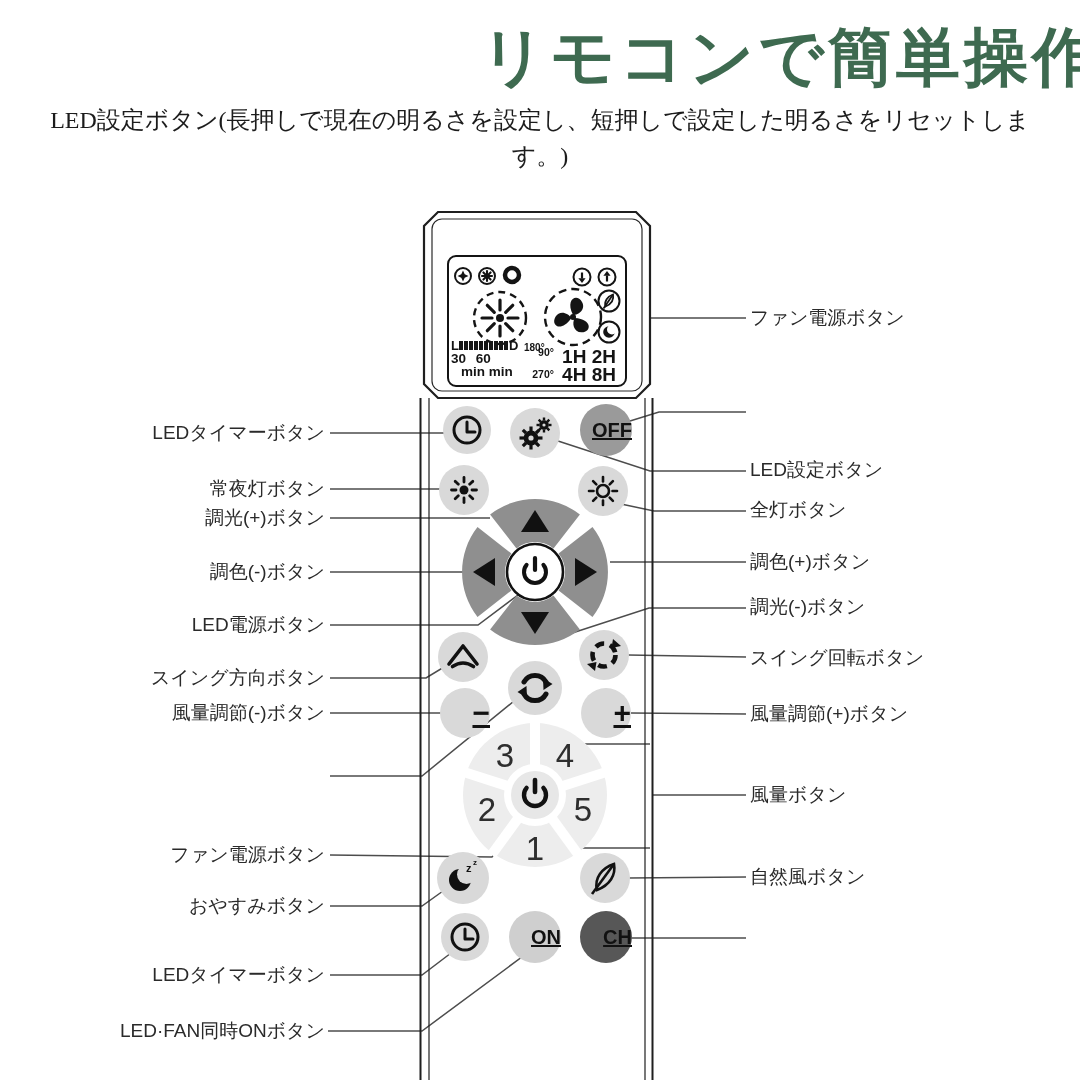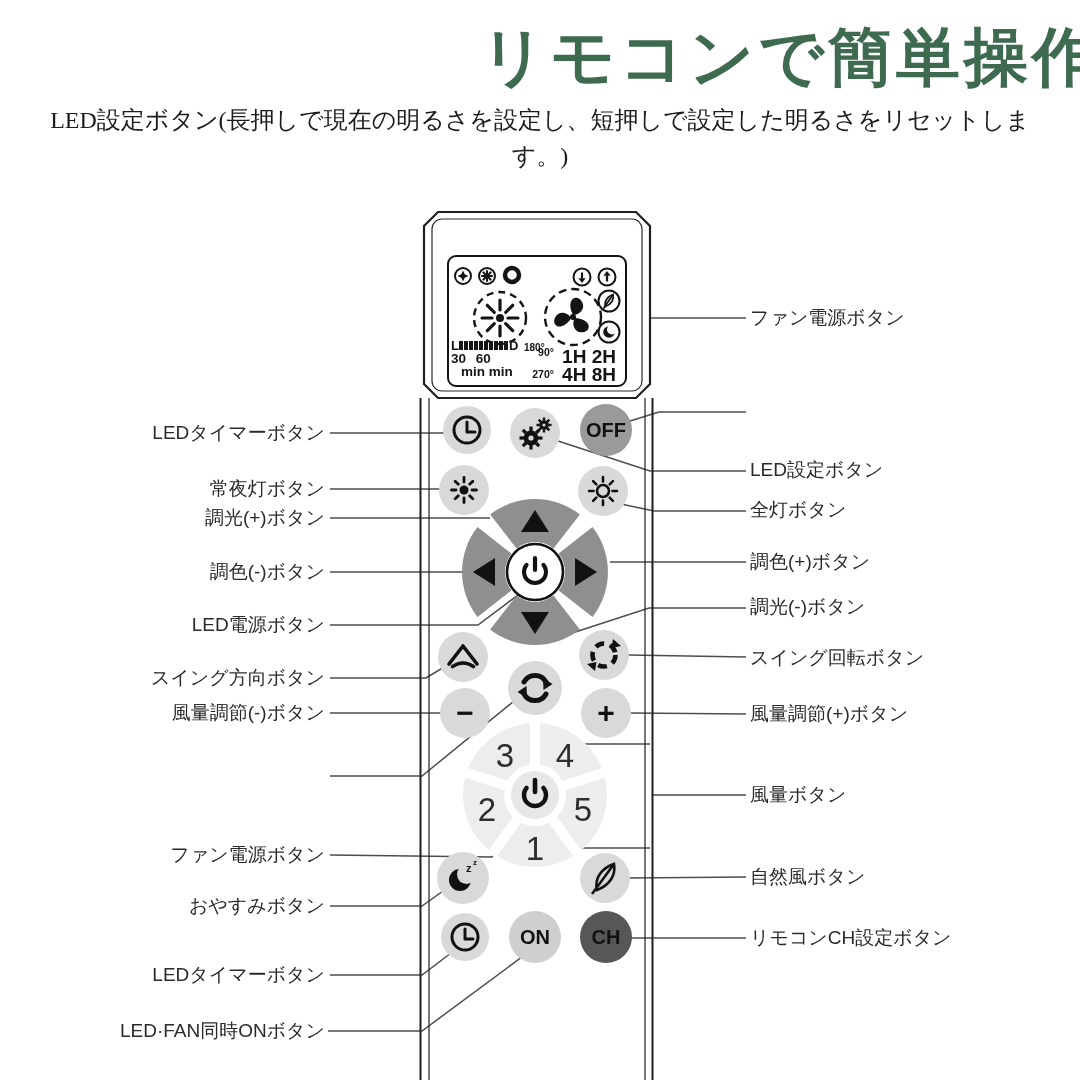--- a/index.html
+++ b/index.html
@@ -8,21 +8,21 @@
   .title{position:absolute;left:0;top:14px;width:1080px;text-align:right;
          font-family:"Liberation Serif","DejaVu Serif",serif;font-weight:bold;
          font-size:64px;letter-spacing:4px;color:#3e6a50;margin-left:20px;}
   .subtitle{position:absolute;left:30px;top:102px;width:1020px;text-align:center;
          font-family:"Liberation Serif","DejaVu Serif",serif;font-size:24px;
          line-height:1.5;color:#1c1c1c;}
   .lab{position:absolute;font-size:19px;color:#2a2a2a;white-space:nowrap;}
   .lab.l{text-align:right;}
   .art{position:absolute;left:0;top:0;}
   .btn{position:absolute;border-radius:50%;background:#d9d9d9;display:flex;
-       align-items:center;justify-content:center;color:#111;font-weight:bold;}
+       align-items:center;justify-content:flex-end;color:#111;font-weight:bold;text-decoration:underline;}
   .btn svg{display:block;}
   .btn.dark{background:#9a9a9a;}
   .btn.darker{background:#575757;}
   .btn-txt{font-size:20px;font-weight:bold;letter-spacing:0px;}
   .sign{font-size:30px;font-weight:bold;line-height:1;}
   .disp{position:absolute;color:#141414;font-weight:bold;}
   .bar{display:flex;align-items:center;}
   .bar .seg{width:4px;height:9px;background:#141414;margin-right:1px;}
   .bar .cap{font-size:13px;font-weight:bold;}
 </style>
@@ -364,15 +364,14 @@
 
   <div class="lab" style="left:750px;top:305px;">ファン電源ボタン</div>
   <div class="lab" style="left:750px;top:457px;">LED設定ボタン</div>
   <div class="lab" style="left:750px;top:497px;">全灯ボタン</div>
   <div class="lab" style="left:750px;top:549px;">調色(+)ボタン</div>
   <div class="lab" style="left:750px;top:594px;">調光(-)ボタン</div>
   <div class="lab" style="left:750px;top:645px;">スイング回転ボタン</div>
   <div class="lab" style="left:750px;top:701px;">風量調節(+)ボタン</div>
   <div class="lab" style="left:750px;top:782px;">風量ボタン</div>
   <div class="lab" style="left:750px;top:864px;">自然風ボタン</div>
-  <div class="lab" style="left:750px;top:925px;">リモコンCH設定ボタン</div>
 
 </div>
 
 </body></html>

